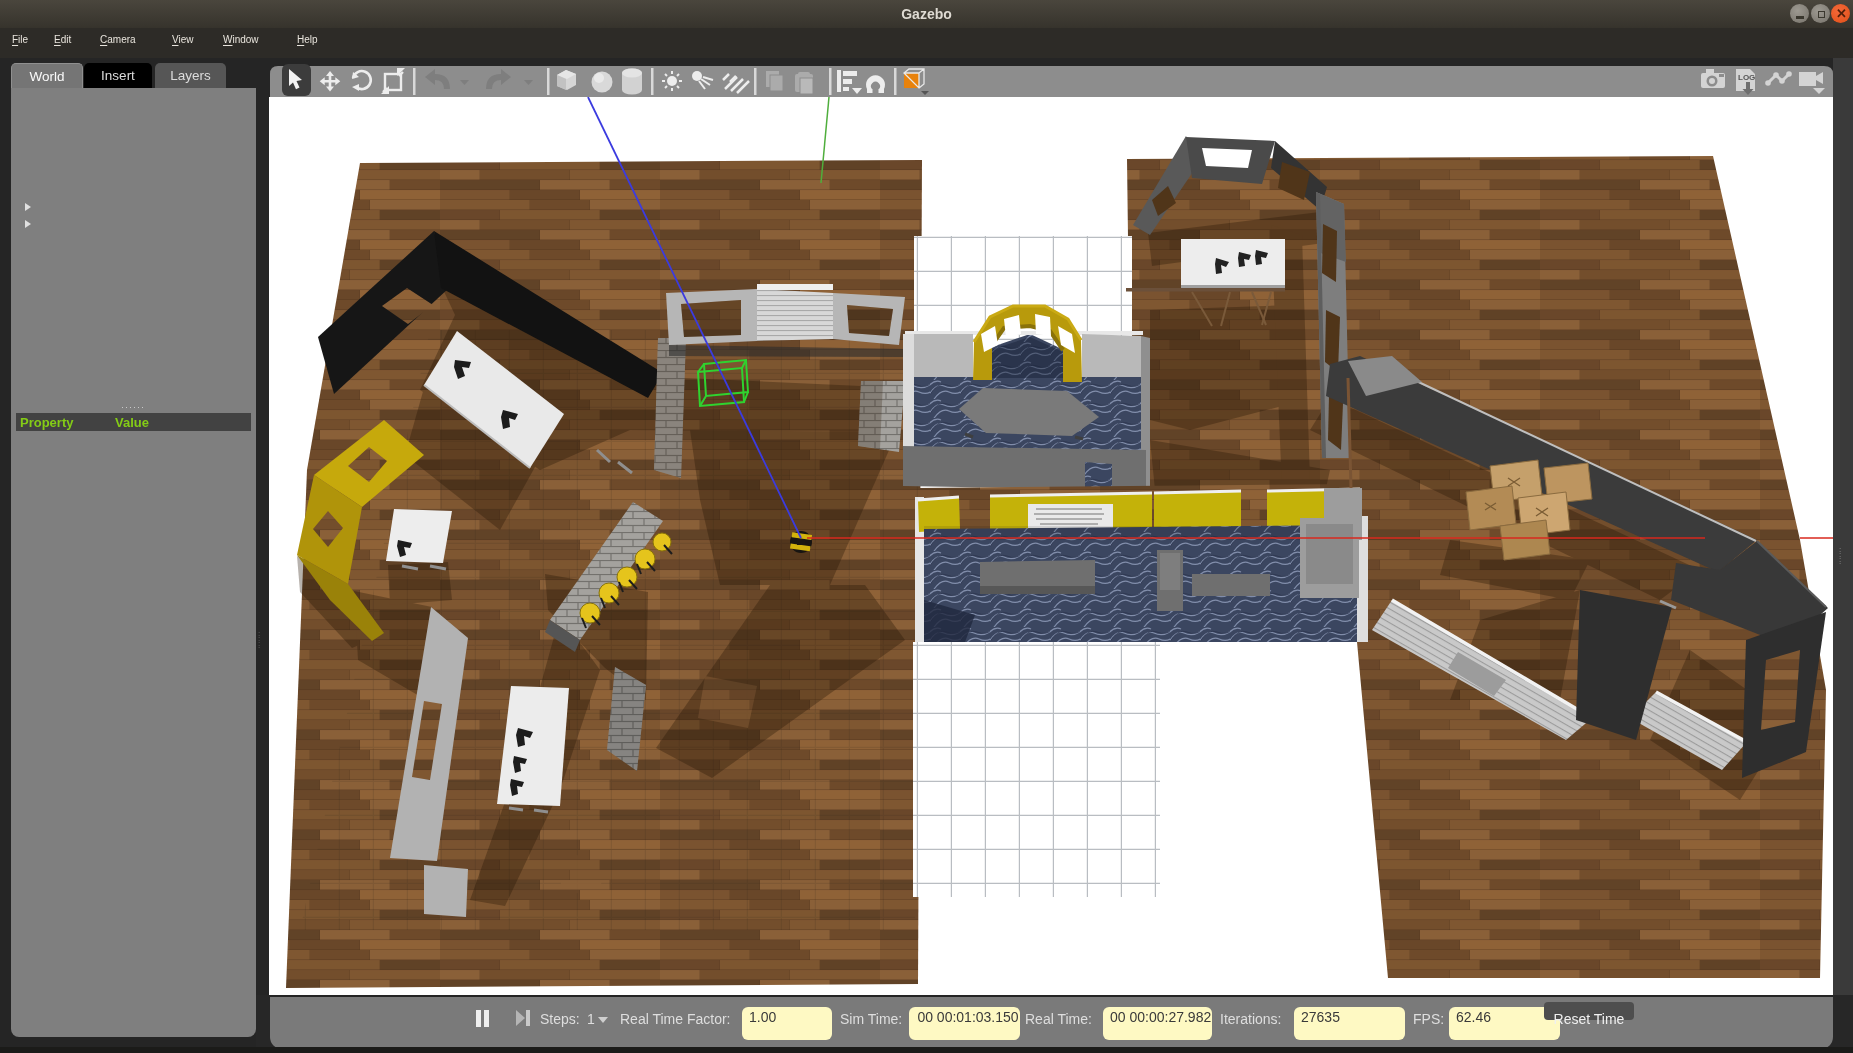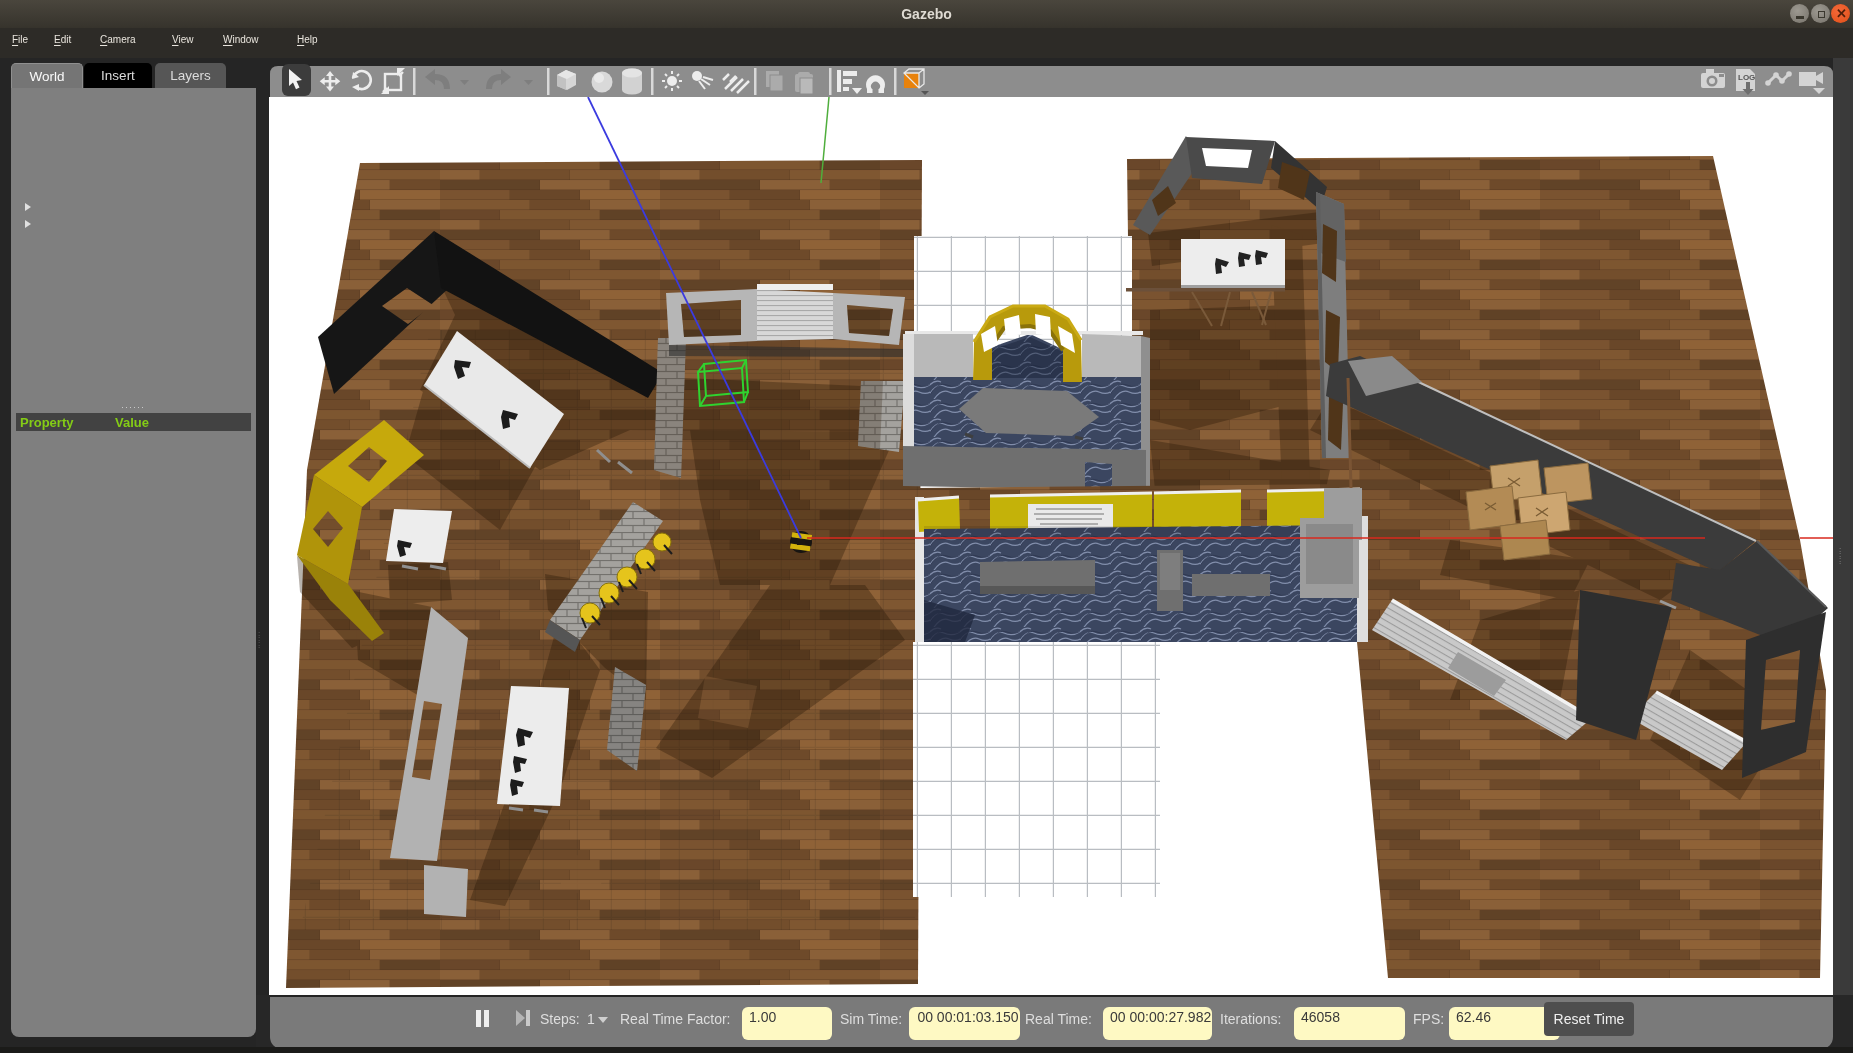--- a/index.html
+++ b/index.html
@@ -443,17 +443,17 @@
 <div class="abs sl" style="left:540px;">Steps:</div>
 <div class="abs sl" style="left:587px;">1</div>
 <div class="abs" style="left:598px;top:1017px;width:0;height:0;border-top:6px solid #cfcfcf;border-left:5px solid transparent;border-right:5px solid transparent;"></div>
 <div class="abs sl" style="left:620px;">Real Time Factor:</div>
 <div class="abs sf" style="left:742px;width:83px;">1.00</div>
 <div class="abs sl" style="left:840px;">Sim Time:</div>
 <div class="abs sf" style="left:909px;width:104px;text-align:center;">00 00:01:03.150</div>
 <div class="abs sl" style="left:1025px;">Real Time:</div>
 <div class="abs sf" style="left:1103px;width:102px;">00 00:00:27.982</div>
 <div class="abs sl" style="left:1220px;">Iterations:</div>
-<div class="abs sf" style="left:1294px;width:104px;">46058</div>
+<div class="abs sf" style="left:1294px;width:104px;">27635</div>
 <div class="abs sl" style="left:1413px;">FPS:</div>
 <div class="abs sf" style="left:1449px;width:104px;">62.46</div>
-<div class="abs" style="left:1544px;top:1002px;width:90px;height:34px;background:#4e4e4e;border-radius:4px;color:#f0f0f0;font-size:14px;text-align:center;line-height:34px;">Reset Time</div>
+<div class="abs" style="left:1544px;top:1002px;width:90px;height:18px;background:#4e4e4e;border-radius:4px;color:#f0f0f0;font-size:14px;text-align:center;line-height:34px;">Reset Time</div>
 <div class="abs" id="botstrip"></div>
 
 </body></html>

